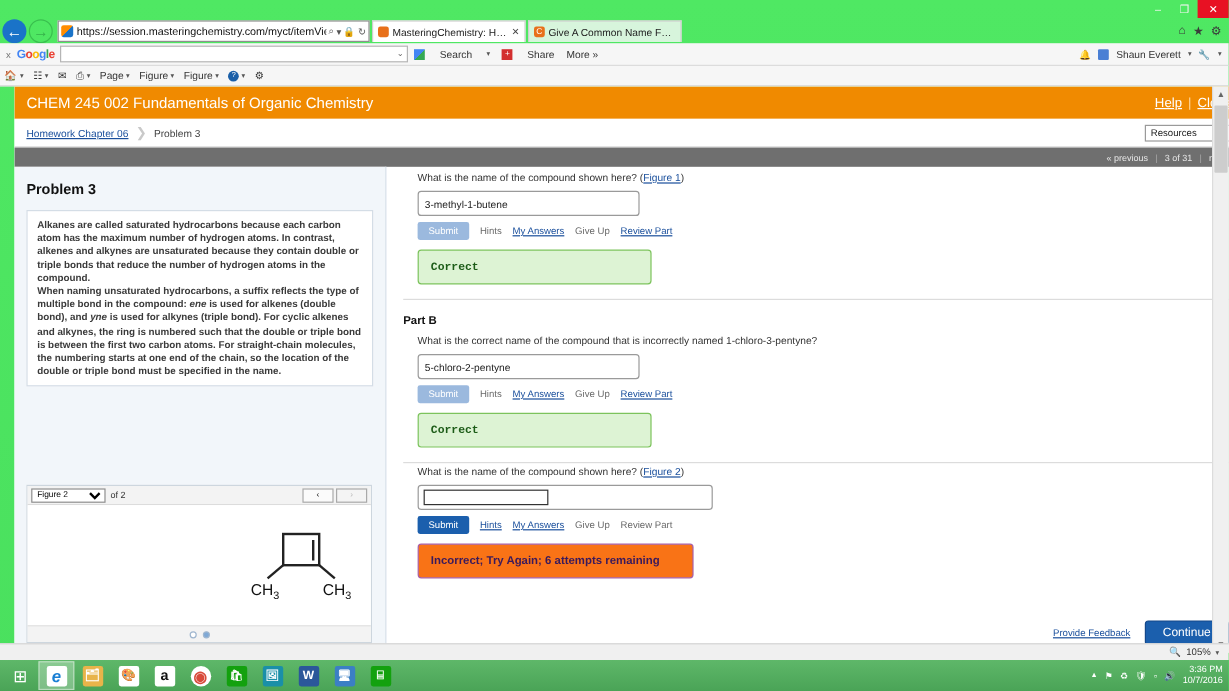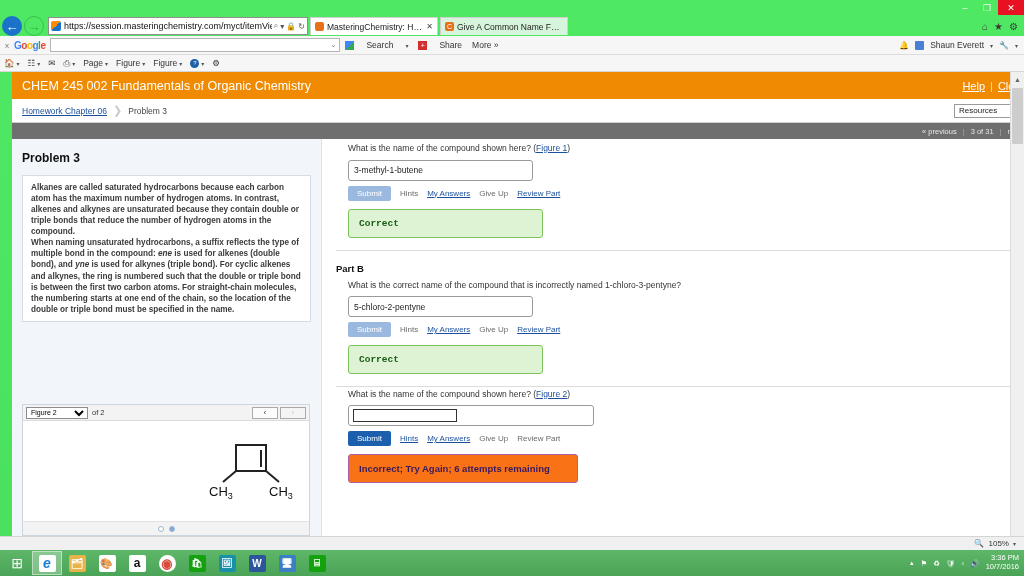--- a/index.html
+++ b/index.html
@@ -468,20 +468,24 @@
           <div class="actions">
             <button class="btn-submit active">Submit</button>
             <span class="act-link">Hints</span>
             <span class="act-link">My Answers</span>
             <span class="act-link muted">Give Up</span>
             <span class="act-link muted">Review Part</span>
           </div>
           <div class="feedback incorrect">Incorrect; Try Again; 6 attempts remaining</div>
         </div>
 
+        <div id="footer-row">
+          <a href="#" id="provide-feedback">Provide Feedback</a>
+          <button id="btn-continue">Continue</button>
+        </div>
 
       </div>
     </div>
   </div>
 
   <div id="page-scroll">
     <div class="sb-arrow">▲</div>
     <div id="sb-thumb"></div>
     <div class="sb-arrow" style="position:absolute;bottom:0;width:100%">▼</div>
   </div>

